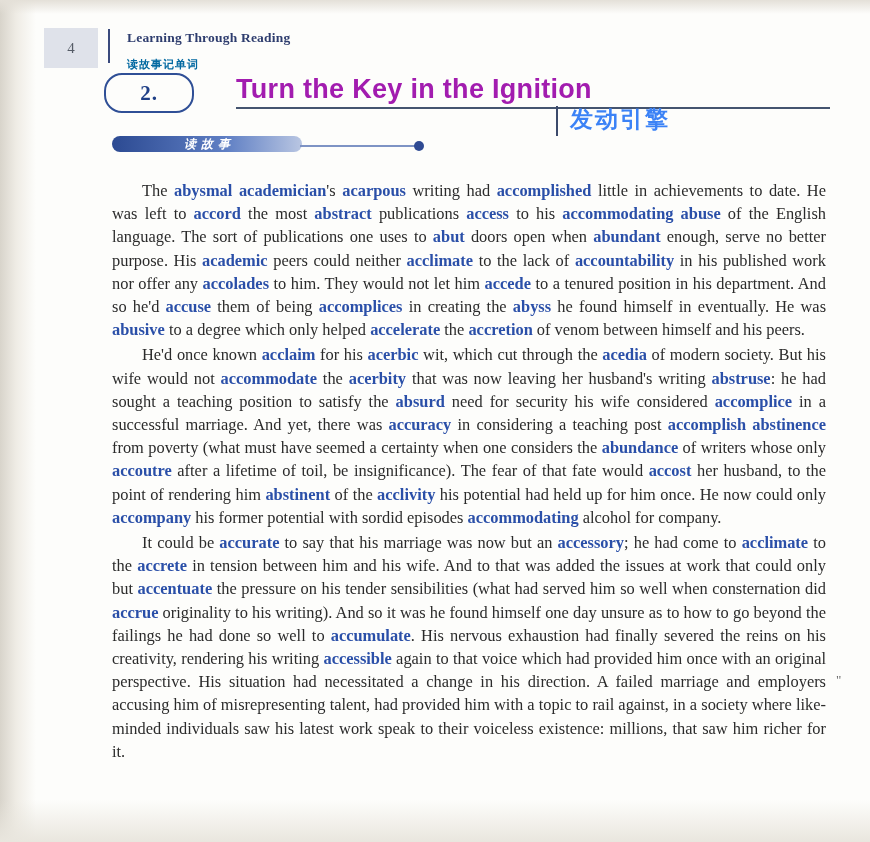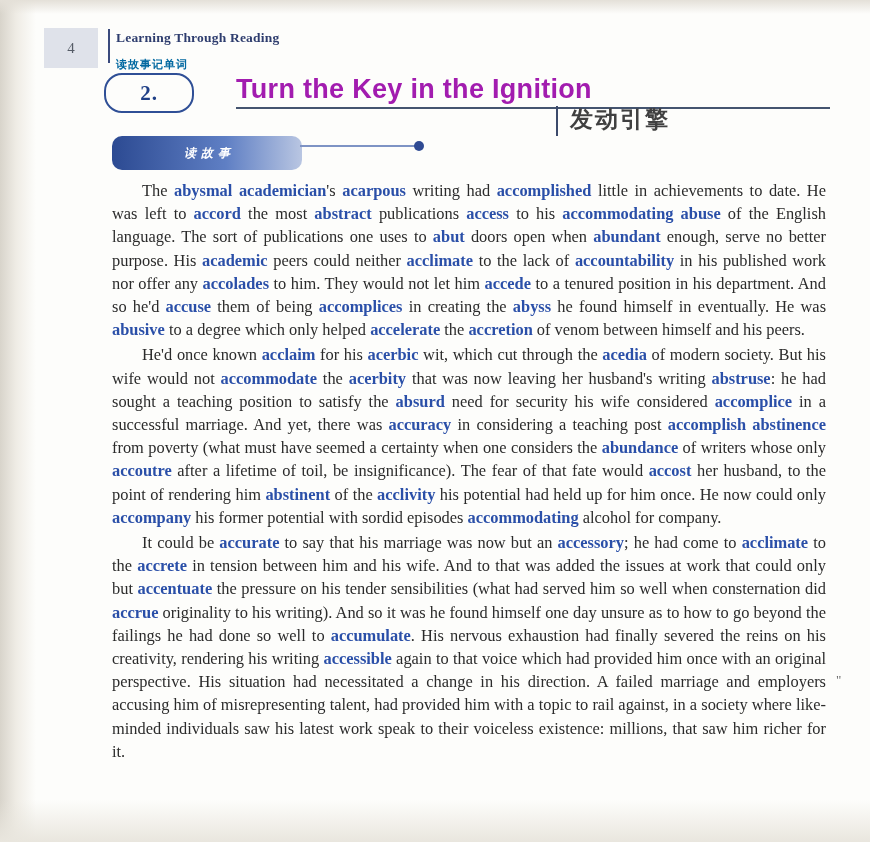--- a/index.html
+++ b/index.html
@@ -55,21 +55,21 @@
     background: #dfe2ea;
     color: #555b66;
     font-family: "Liberation Serif", serif;
     font-size: 15px;
     display: flex;
     align-items: center;
     justify-content: center;
   }
   .header-label {
     position: absolute;
-    left: 116px;
+    left: 127px;
     top: 30px;
     line-height: 1.25;
   }
   .header-label .en {
     font-family: "Liberation Serif", serif;
     font-weight: bold;
     font-size: 13.5px;
     color: #2e3d6e;
     letter-spacing: .2px;
   }
@@ -137,31 +137,31 @@
     width: 2px;
     height: 30px;
     background: #3c4a6b;
     margin-right: 12px;
     margin-top: 2px;
   }
   .title-cn {
     font-family: "DejaVu Sans", sans-serif;
     font-weight: bold;
     font-size: 23px;
-    color: #404040;
+    color: #3b82f6;
     letter-spacing: 2px;
   }
 
   
   .ribbon {
     position: absolute;
     left: 112px;
     top: 136px;
     width: 190px;
-    height: 34px;
+    height: 16px;
     border-radius: 10px;
     background: linear-gradient(to right, #2c4a92 0%, #5f7fc4 60%, #b9c6e2 100%);
     display: flex;
     align-items: center;
     justify-content: center;
   }
   .ribbon-text {
     font-family: "DejaVu Sans", sans-serif;
     font-style: italic;
     font-weight: bold;

